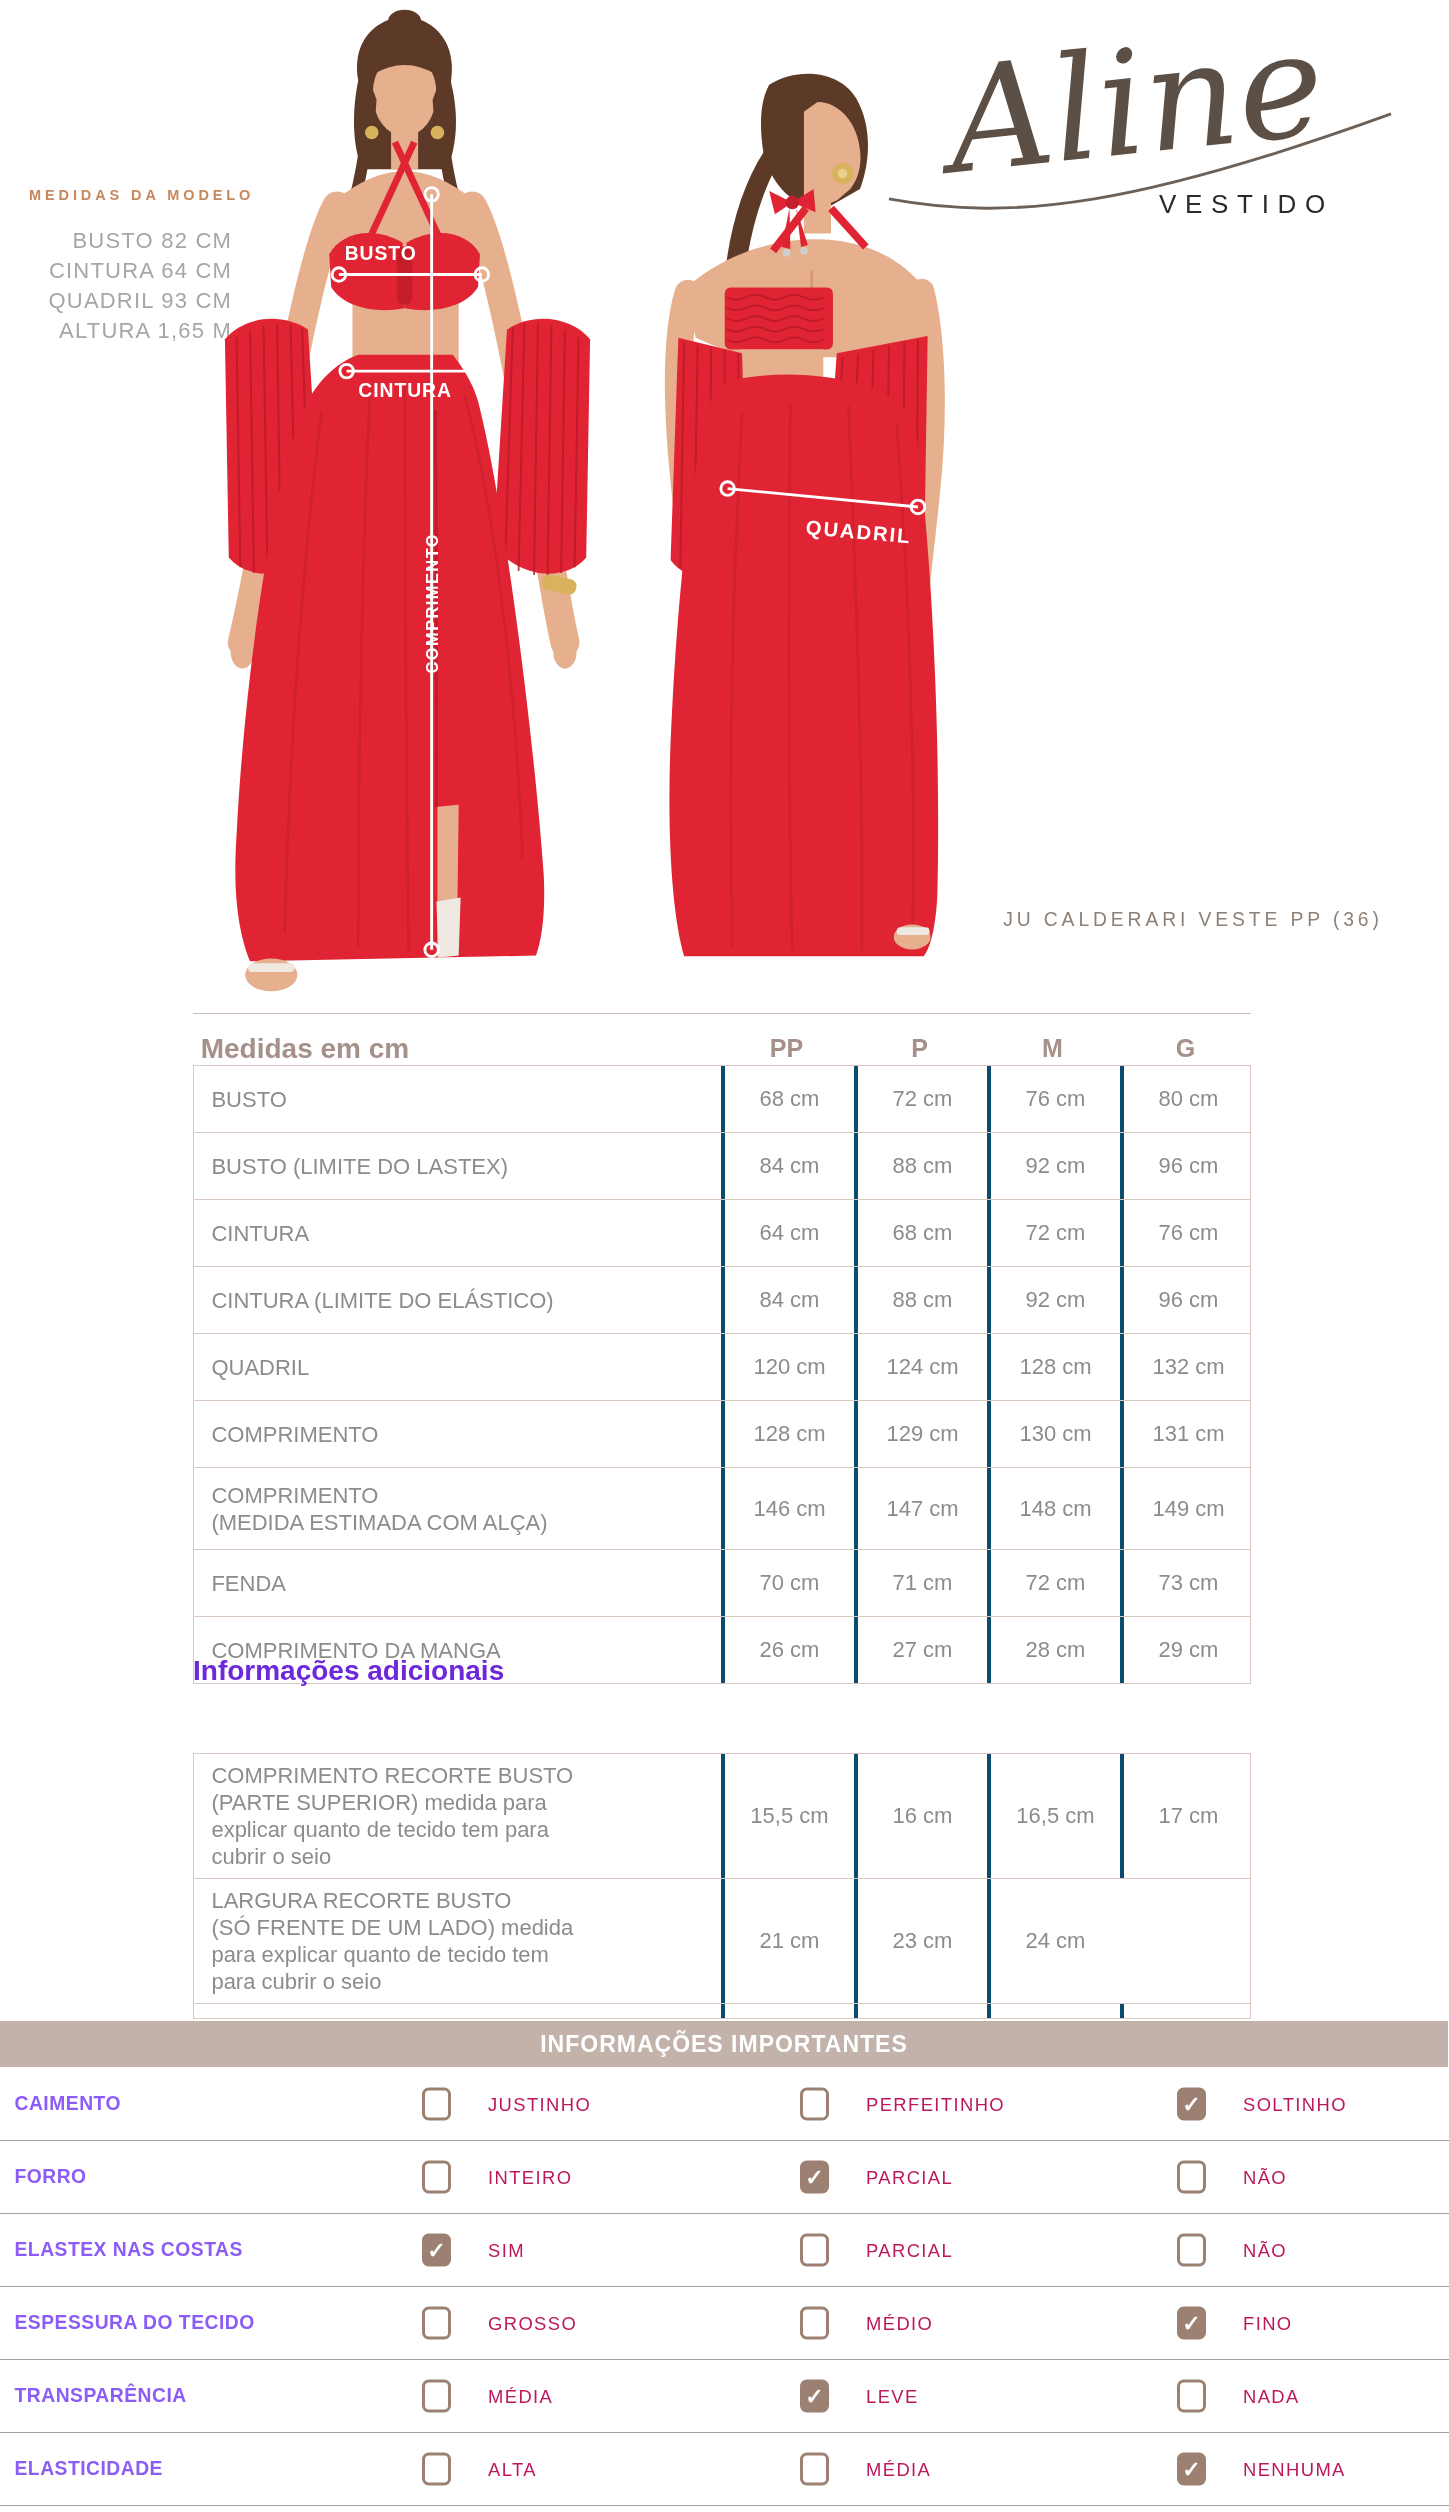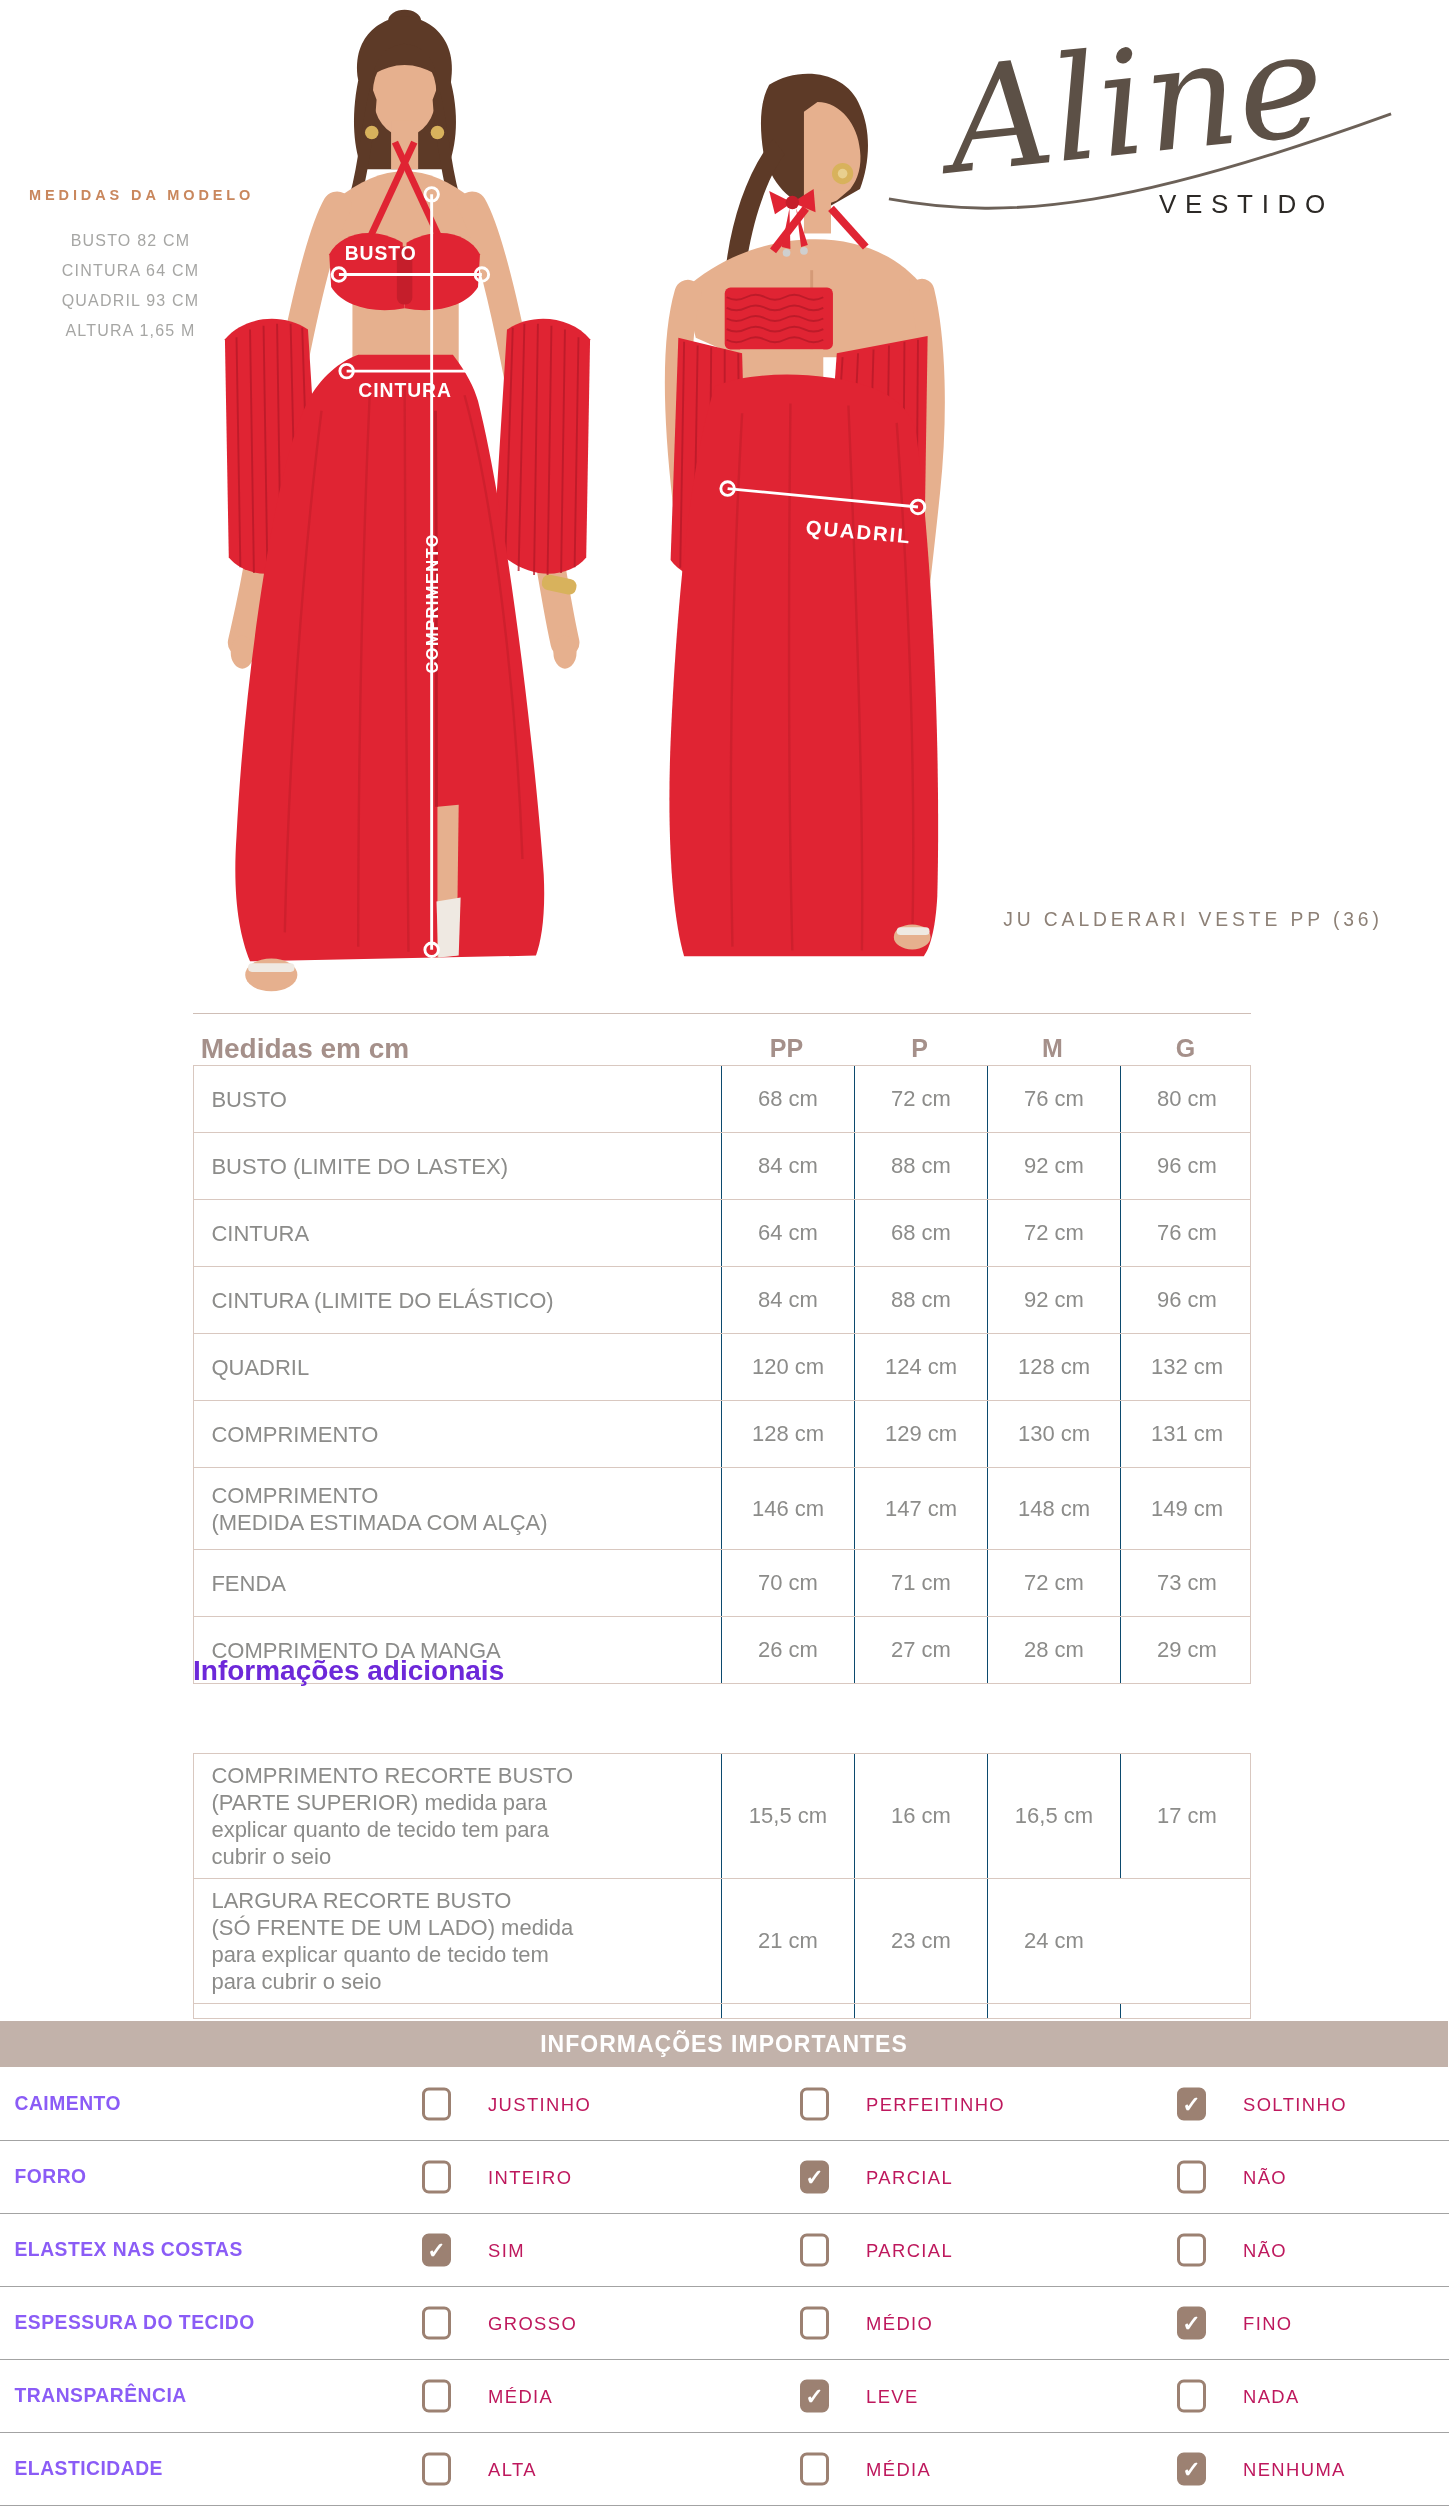--- a/index.html
+++ b/index.html
@@ -2,21 +2,21 @@
 <html><head>
 <meta charset="utf-8">
 <style>
   html,body{margin:0;padding:0;background:#fff;}
   .canvas{position:relative;width:1449px;height:2512px;background:#fff;overflow:hidden;
           font-family:"Liberation Sans",sans-serif;}
 
   
   .model-info{position:absolute;left:29px;top:187px;width:203px;}
   .mi-heading{font-size:14.5px;font-weight:bold;letter-spacing:3.9px;color:#c9875d;text-align:left;white-space:nowrap;}
-  .mi-lines{margin-top:23px;text-align:center;font-size:16px;letter-spacing:1.2px;color:#a6a6a4;line-height:30px;}
+  .mi-lines{margin-top:23px;text-align:right;font-size:22px;letter-spacing:1.2px;color:#a6a6a4;line-height:30px;}
 
   
   .fig{position:absolute;}
   .fig-front{left:215px;top:4.8px;}
   .fig-back{left:626px;top:46px;}
 
   
   .logo-svg{position:absolute;left:850px;top:0px;}
   .vestido{position:absolute;left:1111px;top:189px;width:271px;text-align:center;
            font-size:26px;letter-spacing:8.7px;color:#2c2926;font-weight:400;}
@@ -30,21 +30,21 @@
   .col-h{flex:0 0 133px;text-align:center;font-size:25px;font-weight:bold;color:#a5908a;}
 
   .tbl{position:absolute;left:193px;width:1058px;border:1px solid #d9c8c0;box-sizing:border-box;background:#fff;}
   .tbl1{top:1065px;}
   .tbl2{top:1753px;}
   .trow{display:flex;align-items:stretch;}
   .trow + .trow{border-top:1px solid #d9c8c0;}
   .tcell-label{flex:0 0 527px;display:flex;align-items:center;padding-left:17.4px;box-sizing:border-box;
                font-size:22px;color:#8c8c8a;white-space:pre-line;line-height:27px;}
   .tcell{flex:0 0 133px;display:flex;align-items:center;justify-content:center;
-         border-left:1px solid #0c4a6e;box-sizing:border-box;font-size:22px;color:#8c8c8a;}
+         border-left:4px solid #0c4a6e;box-sizing:border-box;font-size:22px;color:#8c8c8a;}
   .tbl1 .trow{min-height:66px;}
   .tbl1 .trow.tall{min-height:81px;}
   .tbl2 .trow{min-height:124px;}
   .tbl2 .tcell-label{padding-top:5.8px;padding-bottom:5.8px;}
   .cut-row{height:13.5px;min-height:13.5px !important;overflow:hidden;}
 
   .tbl2-title{position:absolute;left:193px;top:1655px;font-size:28px;font-weight:bold;color:#6d28d9;}
 
   
   .banner{position:absolute;left:0;top:2021px;width:1448px;height:46px;background:#c2b2aa;

